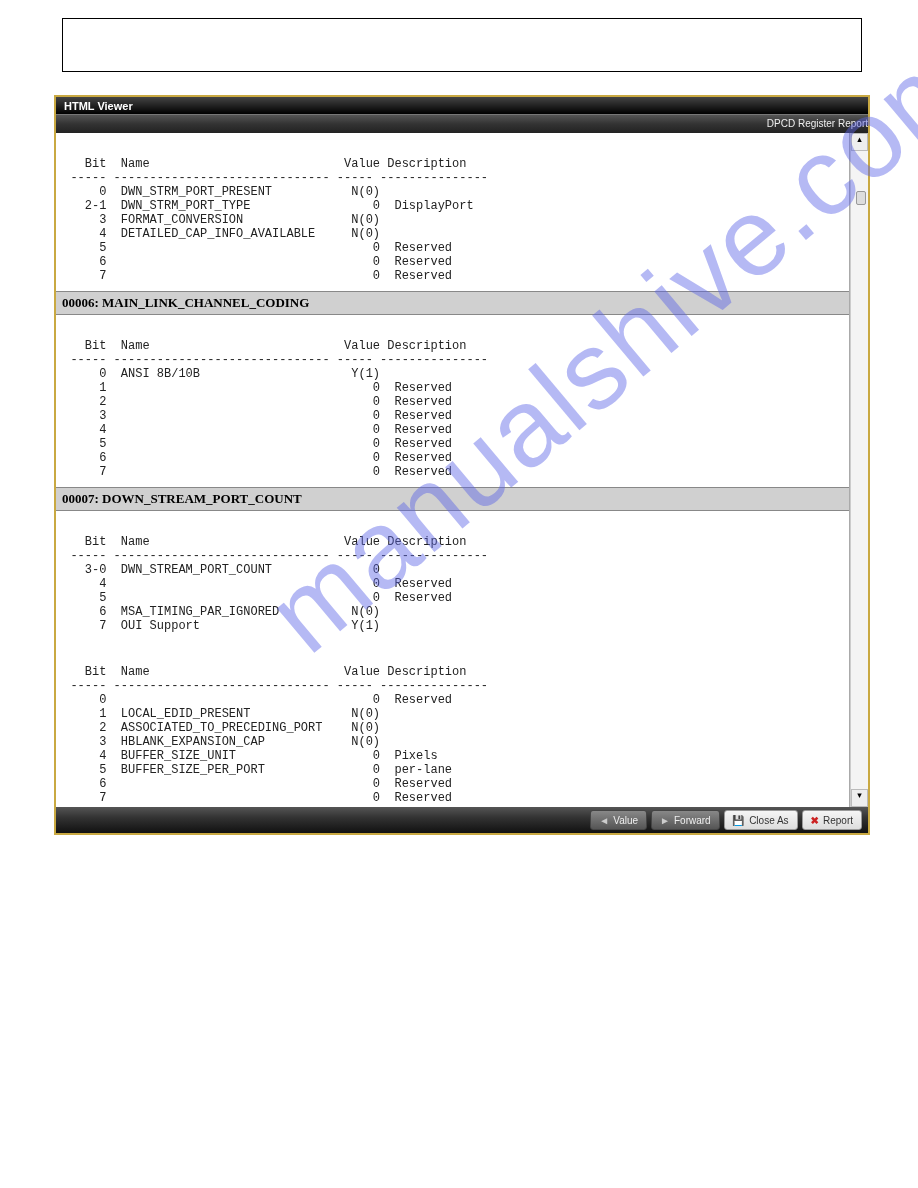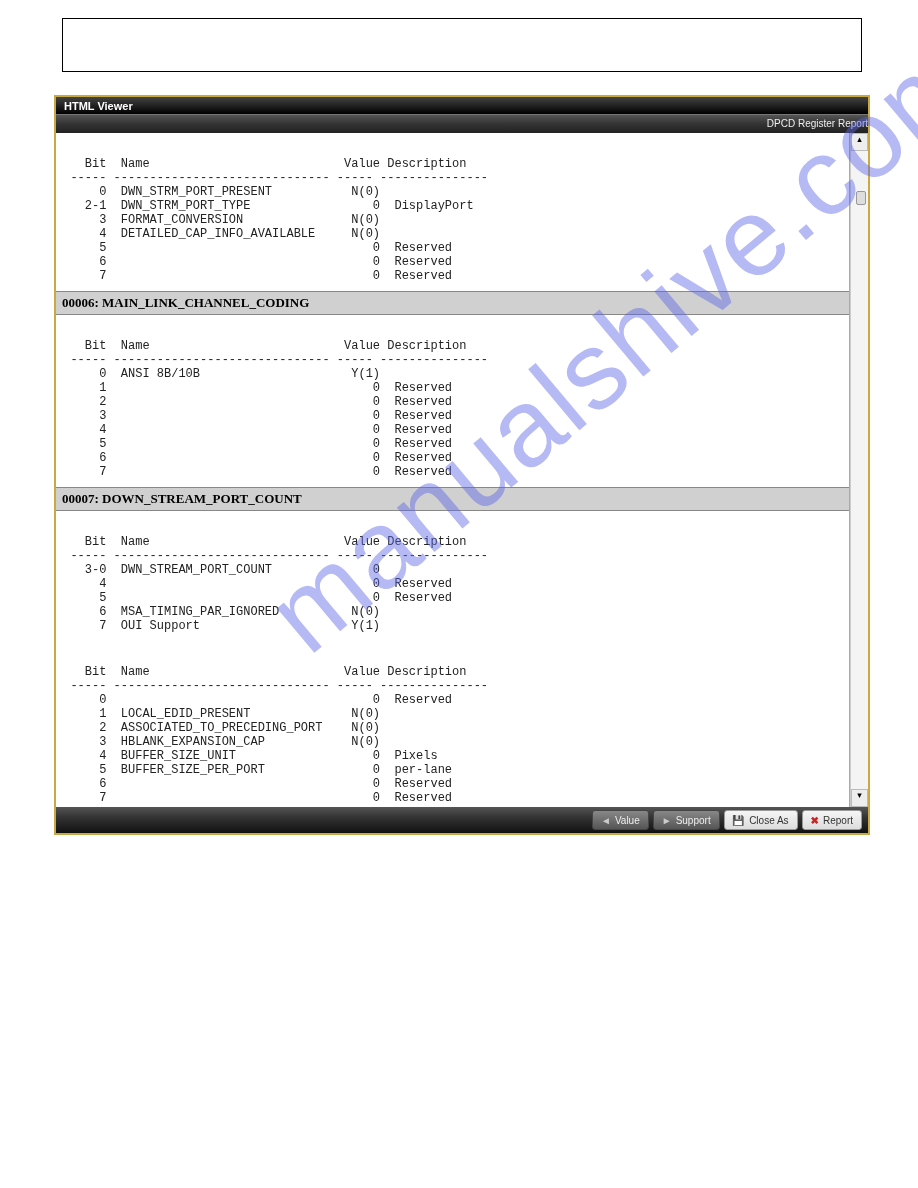--- a/index.html
+++ b/index.html
@@ -177,21 +177,21 @@
       </div>
     </div>
 
     <div class="footerbar">
       <div class="fbtn">
         <span class="ic ic-arrow">◄</span>
         <span>Value</span>
       </div>
       <div class="fbtn">
         <span class="ic ic-arrow">►</span>
-        <span>Support</span>
+        <span>Forward</span>
       </div>
       <div class="fbtn light">
         <span class="ic ic-save">💾</span>
         <span>Close As</span>
       </div>
       <div class="fbtn light">
         <span class="ic ic-close">✖</span>
         <span>Report</span>
       </div>
     </div>

